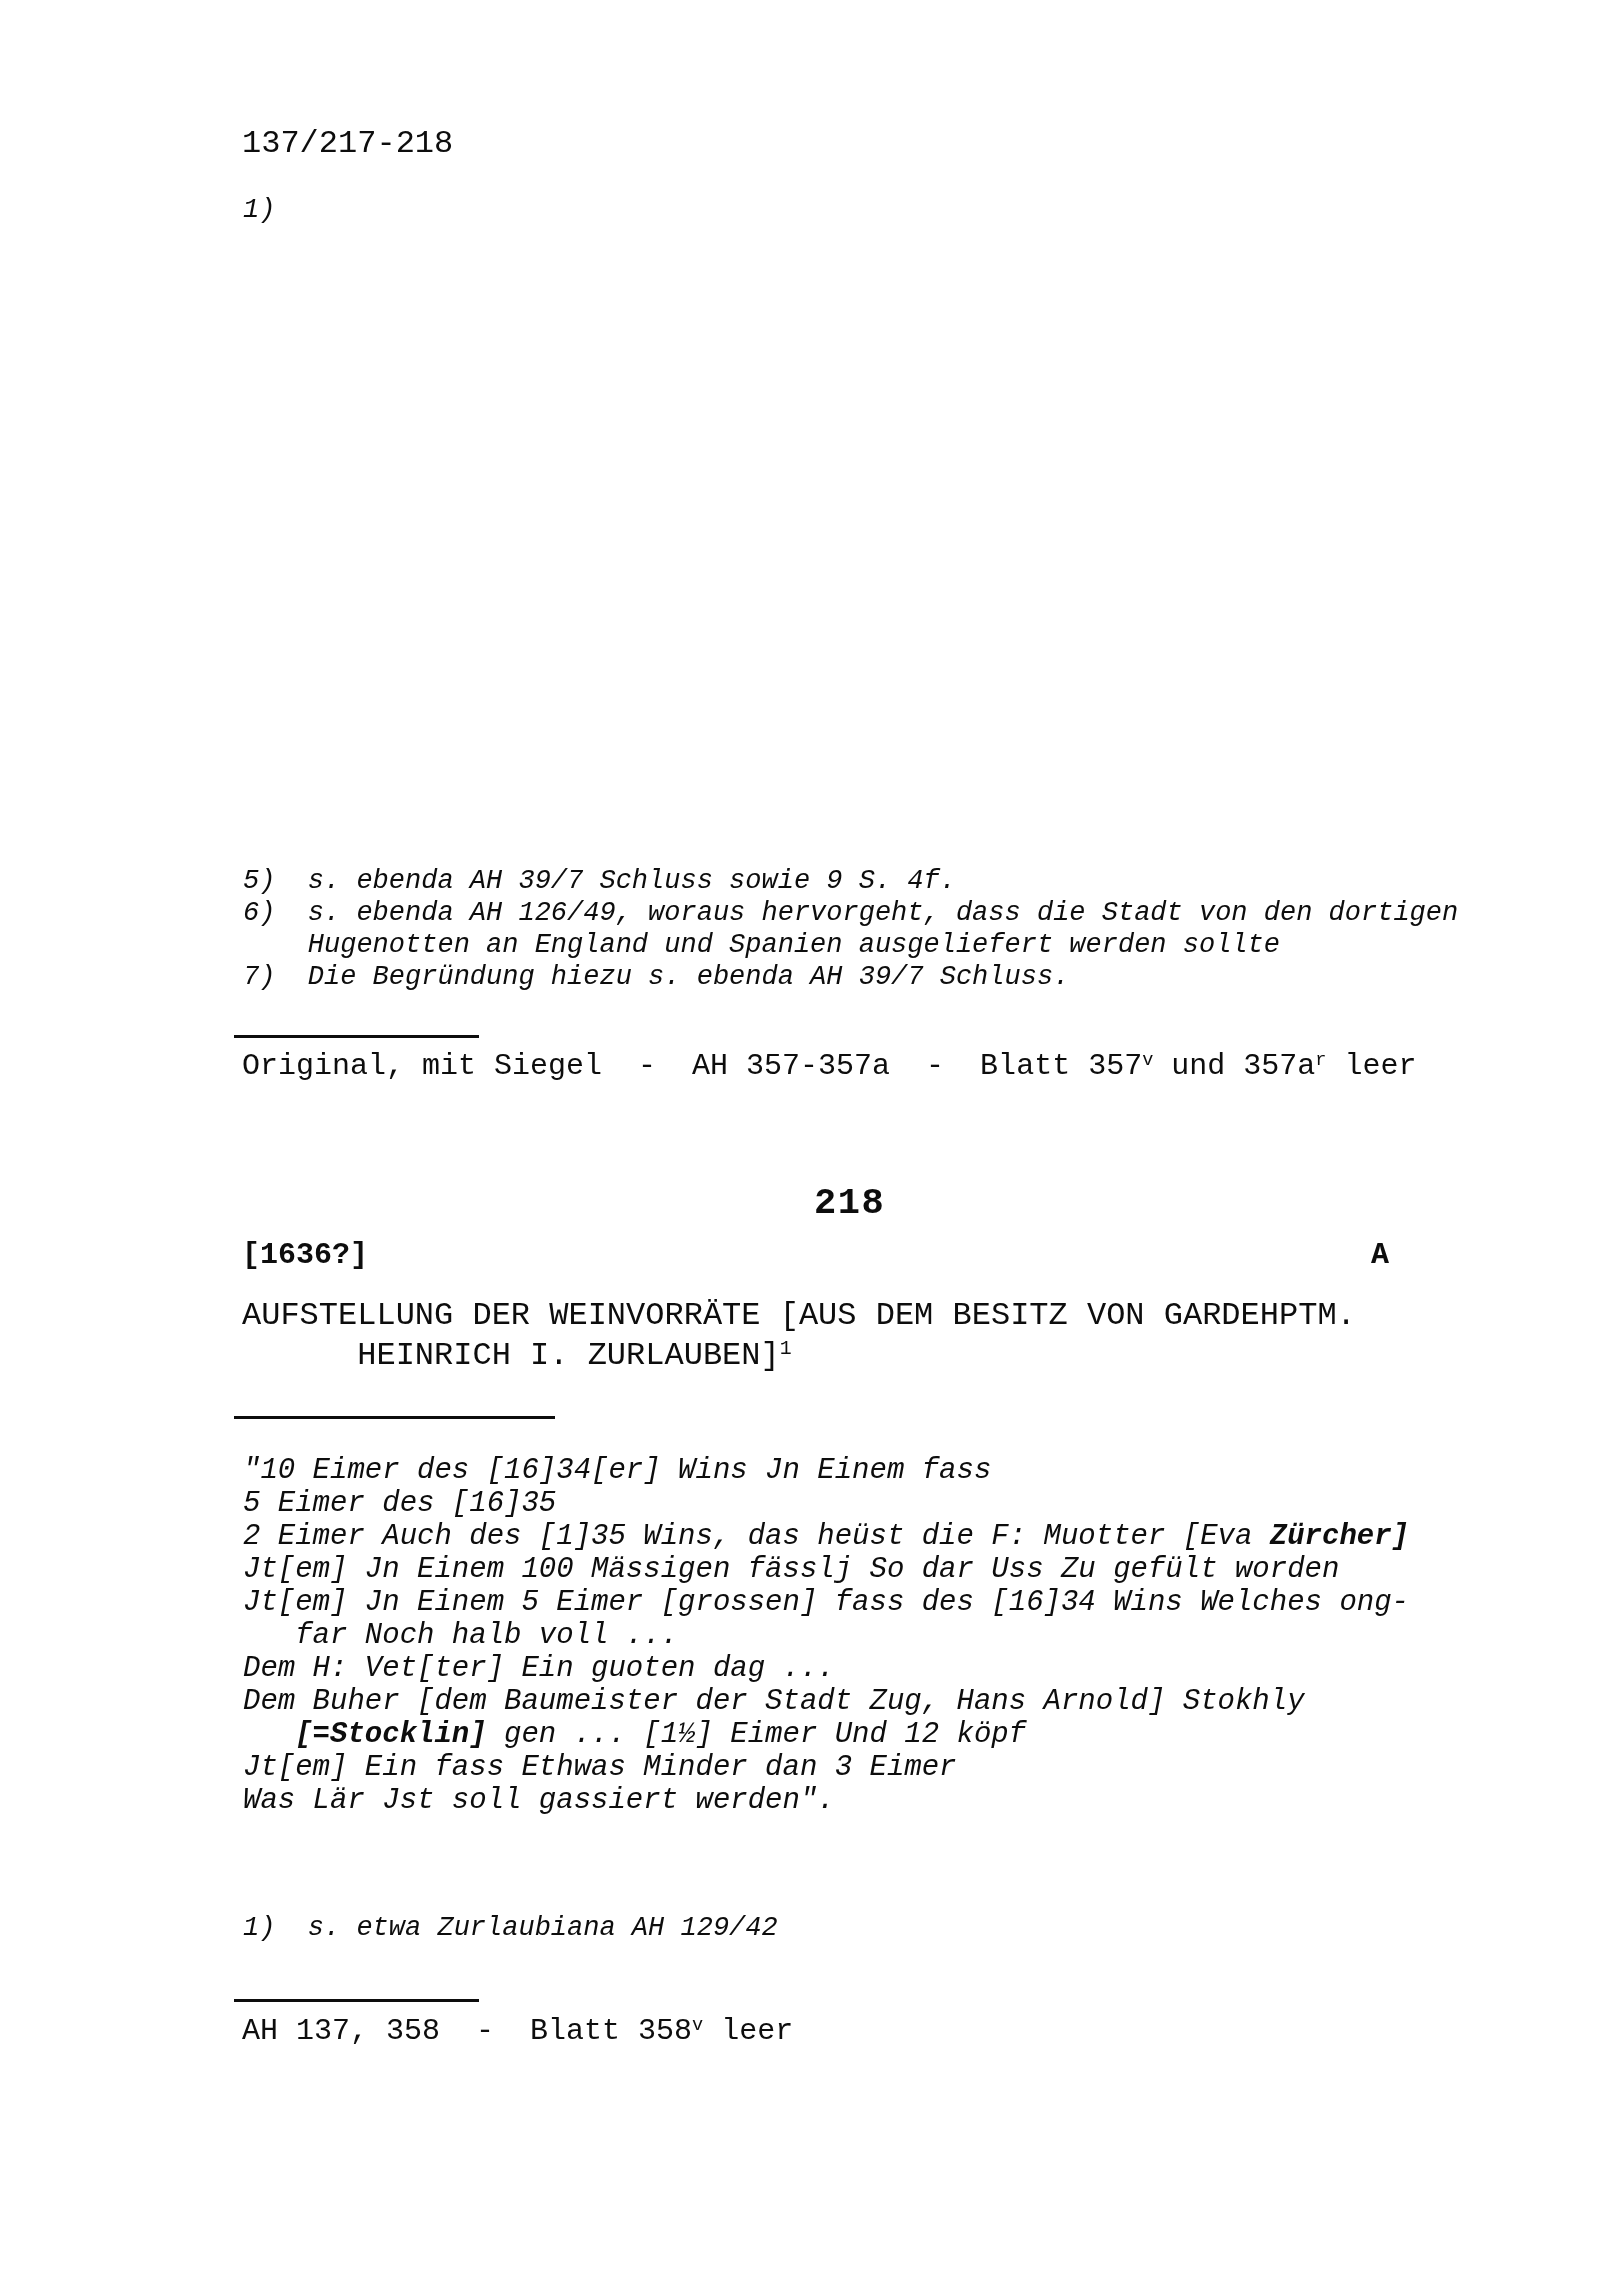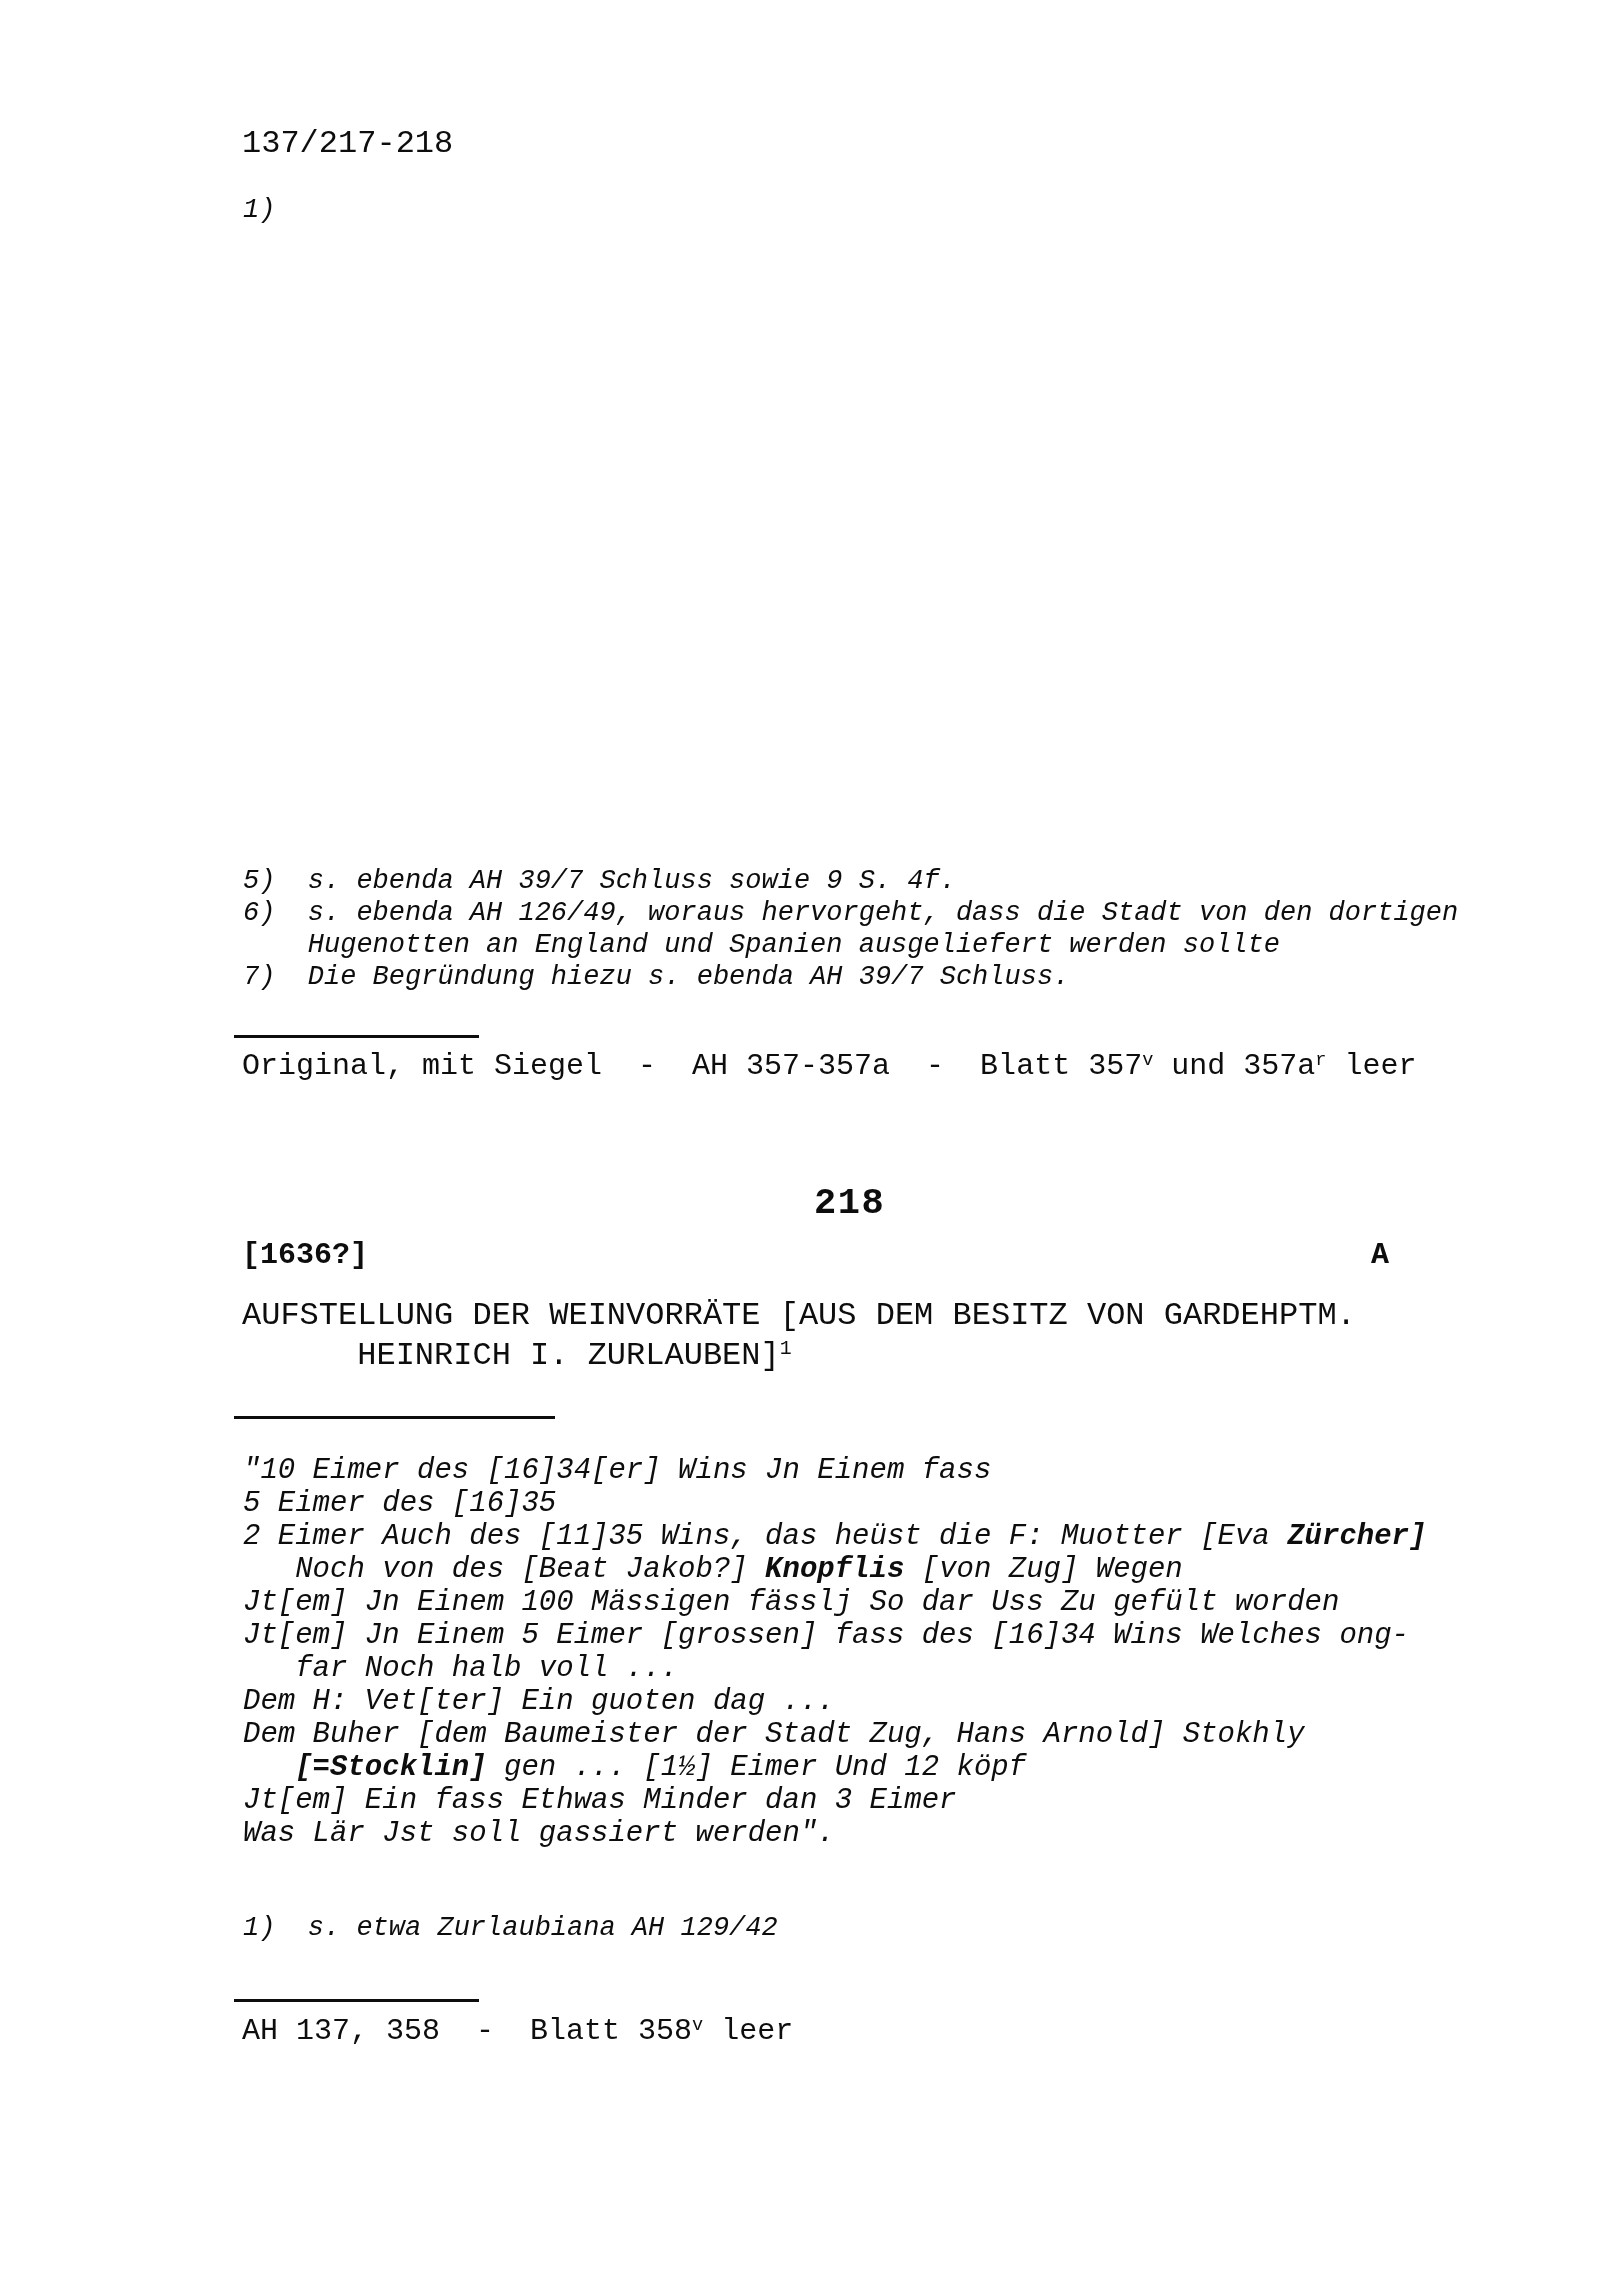--- a/index.html
+++ b/index.html
@@ -112,22 +112,21 @@
   <div class="abs mono title-block">
     <div class="pre">AUFSTELLUNG DER WEINVORRÄTE [AUS DEM BESITZ VON GARDEHPTM.</div>
     <div class="pre"><span>      HEINRICH I. ZURLAUBEN]</span><sup>1</sup></div>
   </div>
 
   <div class="rule rule-2"></div>
 
   <div class="abs mono it quote-block">
     <div class="pre">"10 Eimer des [16]34[er] Wins Jn Einem fass</div>
     <div class="pre">5 Eimer des [16]35</div>
-    <div class="pre"><span>2 Eimer Auch des [11]35 Wins, das heüst die F: Muotter [Eva </span><span class="b">Zürcher]</span><span></span></div>
-    <div class="pre"><span>   Noch von des [Beat Jakob?] </span><span class="b">Knopflis</span><span> [von Zug] Wegen</span></div>
+    <div class="pre"><span>2 Eimer Auch des [1]35 Wins, das heüst die F: Muotter [Eva </span><span class="b">Zürcher]</span><span></span></div>
     <div class="pre">Jt[em] Jn Einem 100 Mässigen fässlj So dar Uss Zu gefült worden</div>
     <div class="pre">Jt[em] Jn Einem 5 Eimer [grossen] fass des [16]34 Wins Welches ong-</div>
     <div class="pre">   far Noch halb voll ...</div>
     <div class="pre">Dem H: Vet[ter] Ein guoten dag ...</div>
     <div class="pre">Dem Buher [dem Baumeister der Stadt Zug, Hans Arnold] Stokhly</div>
     <div class="pre"><span>   </span><span class="b">[=Stocklin]</span><span> gen ... [1½] Eimer Und 12 köpf</span></div>
     <div class="pre">Jt[em] Ein fass Ethwas Minder dan 3 Eimer</div>
     <div class="pre">Was Lär Jst soll gassiert werden".</div>
   </div>
 

